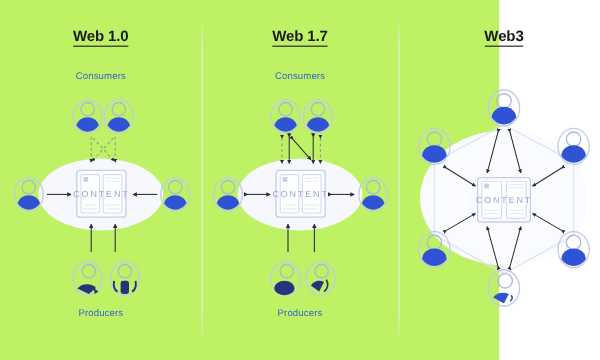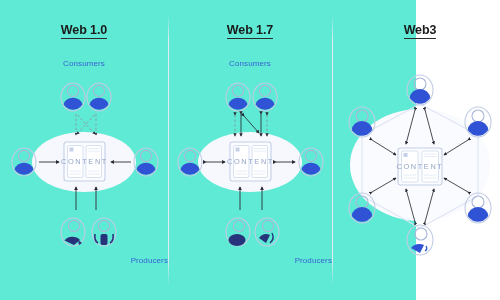--- a/index.html
+++ b/index.html
@@ -5,21 +5,21 @@
   html, body {
     margin: 0; padding: 0;
     width: 500px; height: 300px;
     background: #ffffff;
     font-family: "Liberation Sans", sans-serif;
     overflow: hidden;
   }
   #stage {
     position: relative;
     width: 416px; height: 300px;
-    background: #5eead4;
+    background: #bef264;
   }
   .panel {
     position: absolute;
     top: 0; height: 300px;
   }
   #panel-web1 { left: 0px;   width: 168px; }
   #panel-web2 { left: 168px; width: 164px; }
   #panel-web3 { left: 336px; width: 168px; }
 
   .divider {
@@ -49,21 +49,21 @@
 
   .role-label {
     position: absolute;
     left: 0; width: 100%;
     text-align: center;
     font-size: 8px;
     color: #3b62d4;
     letter-spacing: 0.1px;
   }
   .role-consumers { top: 59px; }
-  .role-producers { top: 256px; text-align: right; }
+  .role-producers { top: 256px; }
 
   svg.art {
     position: absolute;
     left: 0; top: 0;
     width: 100%; height: 300px;
     overflow: visible;
   }
 
   .ctext {
     font-family: "Liberation Sans", sans-serif;

